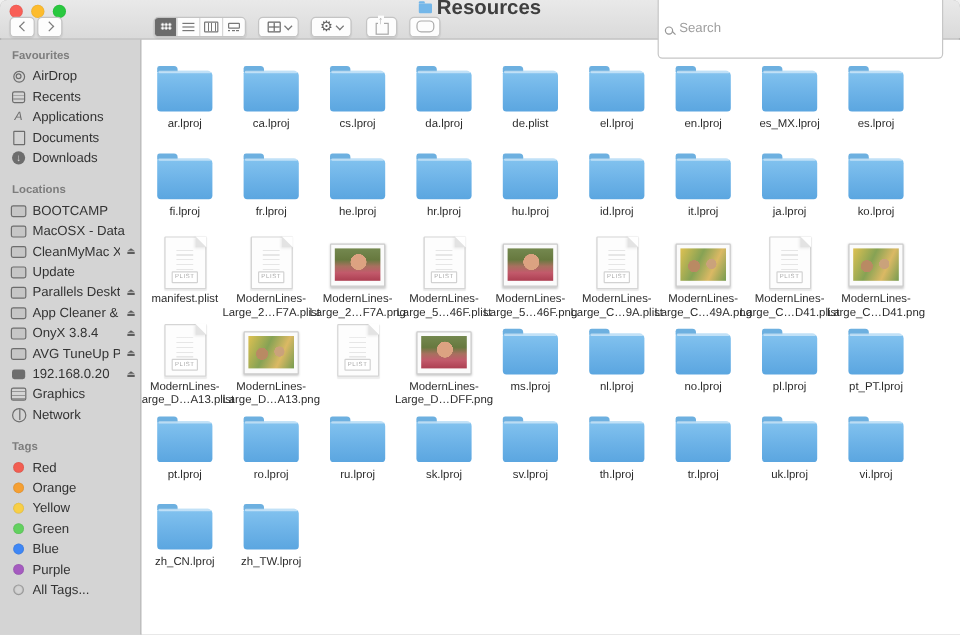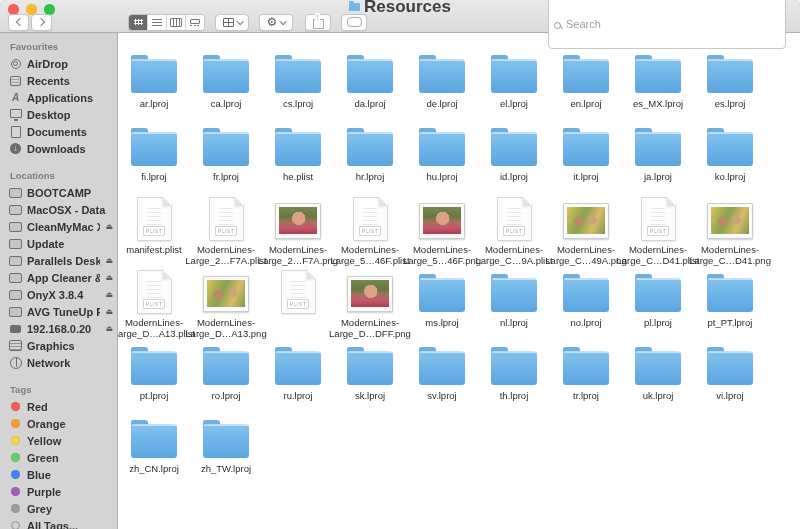--- a/index.html
+++ b/index.html
@@ -43,21 +43,21 @@
   .mag{width:8px;height:8px;position:relative;flex:none;}
   .mag::before{content:"";position:absolute;top:0;left:0;width:5px;height:5px;border:1px solid #979797;border-radius:50%;}
   .mag::after{content:"";position:absolute;bottom:0;right:0;width:3.5px;height:1.2px;background:#979797;transform:rotate(45deg);transform-origin:right;}
   .search input{border:none;outline:none;background:transparent;font-size:11px;color:#333;width:100%;padding:0;font-family:inherit;}
   .search input::placeholder{color:#9e9e9e;}
   
   .bodywrap{display:flex;height:496px;}
   .sidebar{width:118px;flex:none;background:#d4d4d4;border-right:1px solid #b0b0b0;padding:6px 0 0 9px;box-sizing:border-box;overflow:hidden;}
   .sb-header{font-size:9.5px;color:#7d7d7d;font-weight:bold;margin:13px 0 3px 1px;}
   .sb-section:first-child .sb-header{margin-top:2px;}
-  .sb-item{display:flex;align-items:center;gap:5px;height:17px;padding-right:4px;font-size:11px;color:#333;font-weight:bold;}
+  .sb-item{display:flex;align-items:center;gap:5px;height:17px;padding-right:4px;font-size:11px;color:#333;}
   .sb-label{white-space:nowrap;overflow:hidden;flex:1;}
   .eject{margin-left:auto;font-size:8px;color:#5c5c5c;font-family:"DejaVu Sans",sans-serif;flex:none;}
   .si{width:13px;height:13px;position:relative;flex:none;display:flex;align-items:center;justify-content:center;color:#6d6d6d;}
   .si-airdrop::before{content:"";width:3px;height:3px;border:1px solid currentColor;border-radius:50%;}
   .si-airdrop::after{content:"";position:absolute;inset:1.5px;border:1px solid currentColor;border-radius:50%;}
   .si-recents::before{content:"";width:9px;height:8px;border:1px solid currentColor;border-radius:2px;background:repeating-linear-gradient(180deg,transparent 0 2px,#a8a8a8 2px 3px);}
   .si-applications::before{content:"A";font-size:10px;font-style:italic;line-height:1;}
   .si-desktop::before{content:"";width:10px;height:7px;border:1px solid currentColor;border-radius:1px;margin-bottom:2px;}
   .si-desktop::after{content:"";position:absolute;bottom:0;left:4.5px;width:4px;height:2px;background:currentColor;}
   .si-documents::before{content:"";width:8px;height:10px;border:1px solid currentColor;border-radius:1px;}
@@ -154,24 +154,20 @@
           </div>
           <div class="sb-item">
             <span class="si si-recents"></span>
             <span class="sb-label">Recents</span>
           </div>
           <div class="sb-item">
             <span class="si si-applications"></span>
             <span class="sb-label">Applications</span>
           </div>
           <div class="sb-item">
-            <span class="si si-desktop"></span>
-            <span class="sb-label">Desktop</span>
-          </div>
-          <div class="sb-item">
             <span class="si si-documents"></span>
             <span class="sb-label">Documents</span>
           </div>
           <div class="sb-item">
             <span class="si si-downloads"></span>
             <span class="sb-label">Downloads</span>
           </div>
         </div>
         <div class="sb-section">
           <div class="sb-header">Locations</div>
@@ -244,24 +240,20 @@
             <span class="tag-dot" style="background: rgb(99, 209, 96);"></span>
             <span class="sb-label">Green</span>
           </div>
           <div class="sb-item">
             <span class="tag-dot" style="background: rgb(63, 135, 245);"></span>
             <span class="sb-label">Blue</span>
           </div>
           <div class="sb-item">
             <span class="tag-dot" style="background: rgb(165, 91, 192);"></span>
             <span class="sb-label">Purple</span>
-          </div>
-          <div class="sb-item">
-            <span class="tag-dot" style="background: rgb(156, 156, 156);"></span>
-            <span class="sb-label">Grey</span>
           </div>
           <div class="sb-item">
             <span class="tag-dot ring" style="background: rgb(201, 201, 201);"></span>
             <span class="sb-label">All Tags...</span>
           </div>
         </div>
       </aside>
     <main class="content">
       <div class="grid" id="grid">
           <div class="cell">
@@ -285,21 +277,21 @@
           <div class="cell">
             <div class="icon-area">
               <div class="icon-folder"></div>
             </div>
             <div class="cell-label">da.lproj</div>
           </div>
           <div class="cell">
             <div class="icon-area">
               <div class="icon-folder"></div>
             </div>
-            <div class="cell-label">de.lproj</div>
+            <div class="cell-label">de.plist</div>
           </div>
           <div class="cell">
             <div class="icon-area">
               <div class="icon-folder"></div>
             </div>
             <div class="cell-label">el.lproj</div>
           </div>
           <div class="cell">
             <div class="icon-area">
               <div class="icon-folder"></div>
@@ -327,21 +319,21 @@
           <div class="cell">
             <div class="icon-area">
               <div class="icon-folder"></div>
             </div>
             <div class="cell-label">fr.lproj</div>
           </div>
           <div class="cell">
             <div class="icon-area">
               <div class="icon-folder"></div>
             </div>
-            <div class="cell-label">he.plist</div>
+            <div class="cell-label">he.lproj</div>
           </div>
           <div class="cell">
             <div class="icon-area">
               <div class="icon-folder"></div>
             </div>
             <div class="cell-label">hr.lproj</div>
           </div>
           <div class="cell">
             <div class="icon-area">
               <div class="icon-folder"></div>

